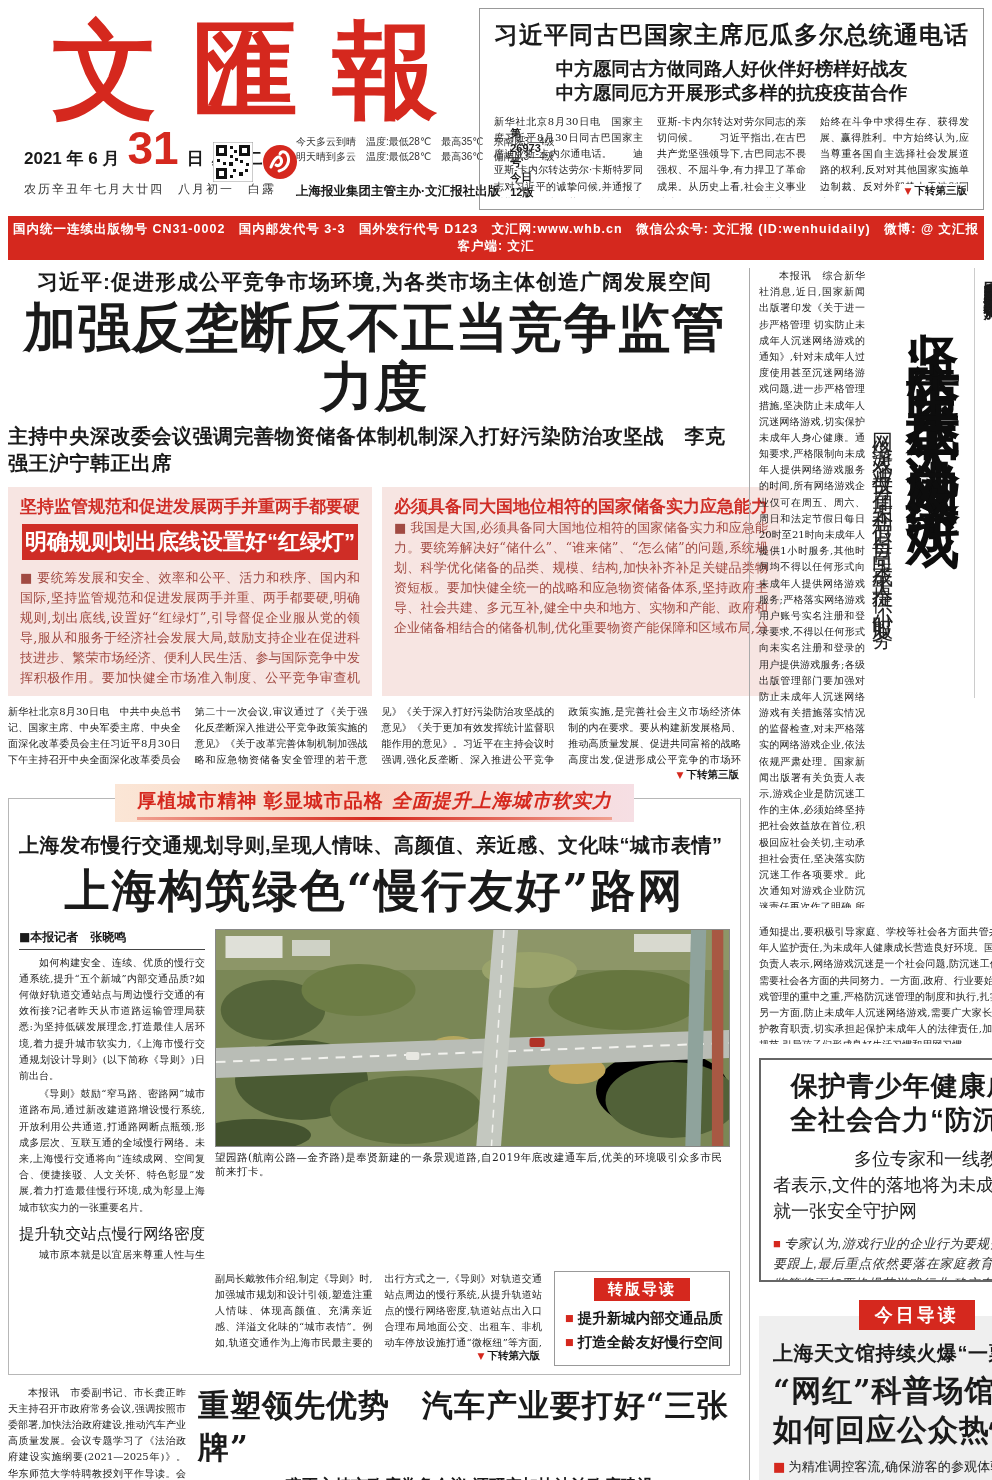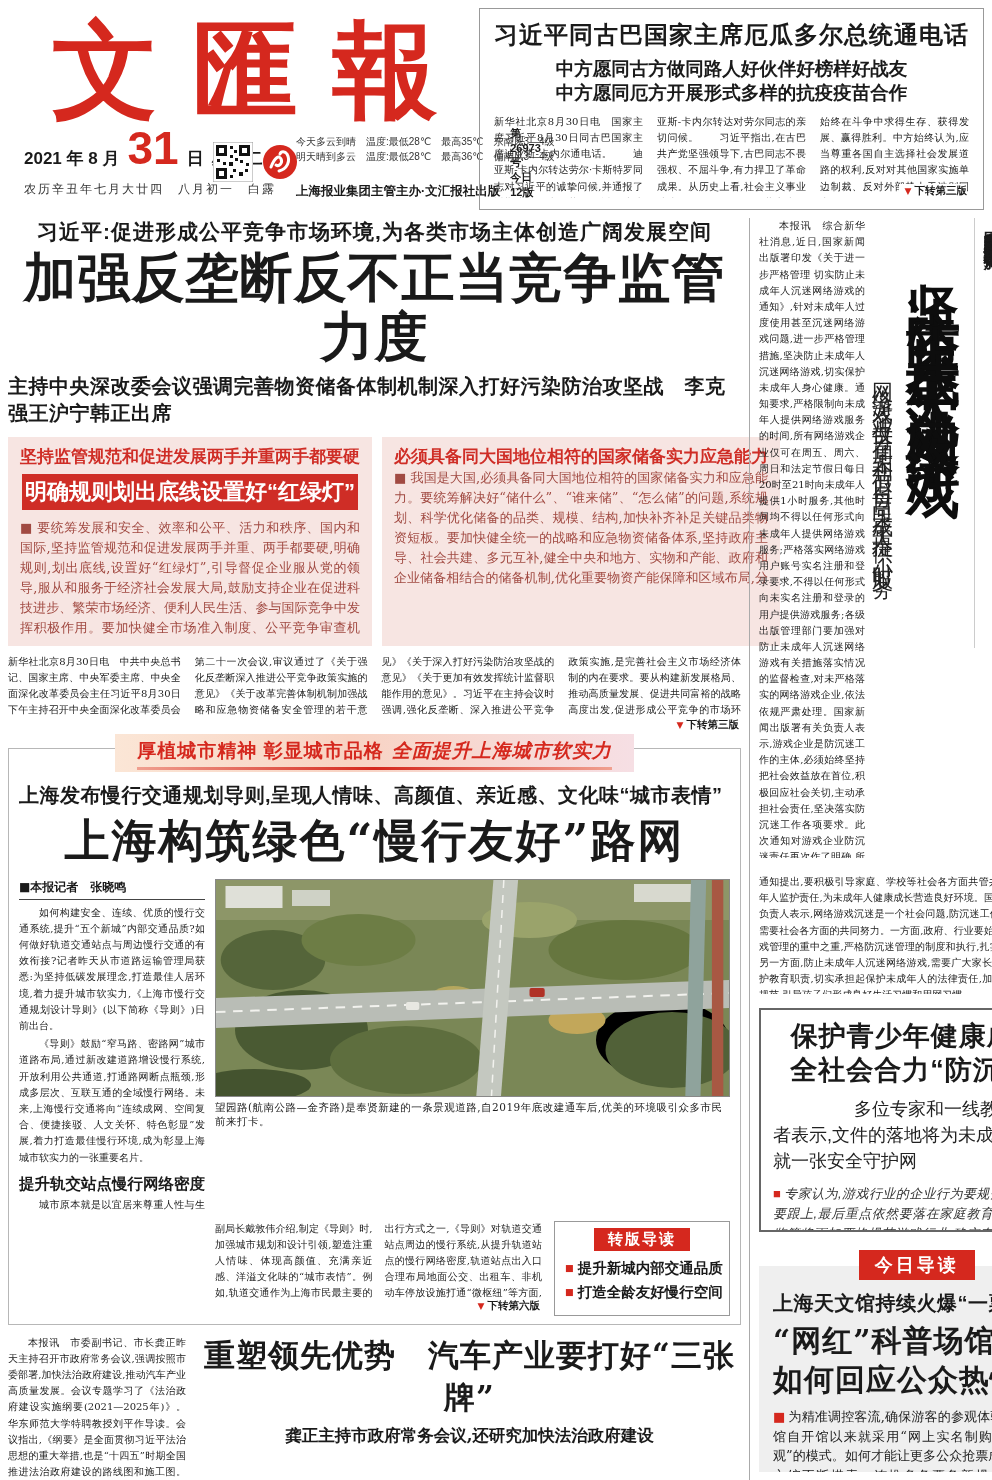--- a/index.html
+++ b/index.html
@@ -51,37 +51,37 @@
   .bannerwrap{text-align:center;margin-top:-15px}
   .banner{display:inline-block;background:linear-gradient(90deg,#fbe6d6,#f8d3c3 45%,#f6dfe4);padding:4px 22px 2px;font-size:19px;font-weight:bold;color:#d5281e;letter-spacing:1px}
   .banner::after{content:"";display:block;height:3px;margin-top:3px;background:linear-gradient(90deg,#f0a090,#d5281e,#f0a090)}
   .banner .em{font-style:italic;margin-left:8px}
   .citykick{font-size:20px;font-weight:bold;text-align:left;margin:10px 0 2px;letter-spacing:.5px}
   .cityh{font-size:45px;font-weight:bold;text-align:center;letter-spacing:2px;margin-bottom:8px}
   .cityrow{display:flex;gap:10px}
   .cityc1{width:186px;height:336px;overflow:hidden}
   .byline{font-size:12px;font-weight:bold;border-bottom:1px solid #444;padding-bottom:3px;margin-bottom:5px}
   .cityc1 p{margin-bottom:2px;text-indent:2em}
-  .citysub{font-size:15.5px;font-weight:bold;text-align:right;margin:8px 0 6px;text-indent:0 !important}
+  .citysub{font-size:15.5px;font-weight:normal;text-align:right;margin:8px 0 6px;text-indent:0 !important}
   .photo{flex:1}
   .photo svg{display:block;width:100%;height:218px;border:1px solid #888}
   .cap{font-size:10.5px;margin-top:4px;color:#222;letter-spacing:.5px}
   .belowrow{display:flex;gap:12px;margin:6px 0 0 196px}
   .belowtxt{flex:1;height:92px}
   .belowtxt .cols{columns:2;column-gap:12px;height:92px}
   .readbox{width:176px;border:1px solid #999;padding:4px 10px 8px;text-align:left}
   .rbadge{display:block;width:fit-content;margin:2px auto 8px;background:#d5281e;color:#fff;font-size:15px;font-weight:bold;padding:2px 14px;letter-spacing:2px}
   .ritem{font-size:14.5px;font-weight:bold;margin:5px 0;white-space:nowrap}
   .rsq{color:#d5281e;margin-right:4px}
   
   .auto{display:flex;gap:12px;margin-top:10px}
   .autolead{width:178px;height:158px;overflow:hidden}
   .autolead .bt{text-indent:2em}
   .autoR{flex:1}
-  .autoh{font-size:31px;font-weight:bold;text-align:center;letter-spacing:1px}
+  .autoh{font-size:31px;font-weight:bold;text-align:left;letter-spacing:1px}
   .autod{font-size:16.5px;font-weight:bold;text-align:center;margin:6px 0 8px}
   
   .netrow{display:flex;align-items:flex-start;height:648px}
   .net1{width:106px;height:640px;overflow:hidden}
   .net1 .bt{text-indent:2em}
   .vert{writing-mode:vertical-rl}
   .netsub{font-size:21px;letter-spacing:7px;line-height:1.45;height:428px;margin:148px 0 0 2px;color:#222}
   .neth{font-size:54px;font-weight:bold;letter-spacing:14px;line-height:1.12;height:574px;margin:22px 2px 0 6px;color:#0d0d0d}
   .netk{font-size:16.5px;font-weight:bold;letter-spacing:1px;line-height:1.25;height:430px;margin-left:8px;padding-left:7px;border-left:1px solid #ccc}
   .net2{margin-top:8px;height:120px;overflow:hidden}
@@ -99,21 +99,21 @@
 </style>
 </head>
 <body>
 
 <div class="page">
 
   <div class="hdr">
     <div class="hdr-left">
       <div class="mast">文匯報</div>
       <div class="daterow sans">
-        <span class="d-ym">2021 年 8 月</span>
+        <span class="d-ym">2021 年 6 月</span>
         <span class="d-day serif">31</span>
         <span class="d-sm">日</span>
         <span class="d-sm">星期二</span>
       </div>
       <div class="lunar sans">农历辛丑年七月大廿四　八月初一　白露</div>
       <div class="codes">
         <svg width="40" height="40" viewBox="0 0 40 40">
           <rect width="40" height="40" fill="#fff" stroke="#999" stroke-width="1"></rect>
           <rect x="3" y="3" width="11" height="11" fill="#111"></rect>
             <rect x="6" y="6" width="5" height="5" fill="#fff"></rect>
@@ -159,20 +159,21 @@
         <div>中方愿同古方做同路人好伙伴好榜样好战友</div>
         <div>中方愿同厄方开展形式多样的抗疫疫苗合作</div>
       </div>
       <div class="bw" style="height:92px">
         <div class="cuba-b bt">新华社北京8月30日电　国家主席习近平8月30日同古巴国家主席迪亚斯-卡内尔通电话。　　迪亚斯-卡内尔转达劳尔·卡斯特罗同志对习近平的诚挚问候,并通报了近期古巴国内形势。习近平请迪亚斯-卡内尔转达对劳尔同志的亲切问候。　　习近平指出,在古巴共产党坚强领导下,古巴同志不畏强权、不屈斗争,有力捍卫了革命成果。从历史上看,社会主义事业从来不是一帆风顺的。共产党人始终在斗争中求得生存、获得发展、赢得胜利。中方始终认为,应当尊重各国自主选择社会发展道路的权利,反对对其他国家实施单边制裁、反对外部势力干涉别国内政。</div>
         <div class="jump"><span class="ja">▼</span><span>下转第三版</span></div>
       </div>
     </div>
   </div>
 
+  <div class="bar sans">国内统一连续出版物号 CN31-0002　国内邮发代号 3-3　国外发行代号 D123　文汇网:www.whb.cn　微信公众号: 文汇报 (ID:wenhuidaily)　微博: @ 文汇报 客户端: 文汇</div>
 
   <div class="mid">
     <div class="colL">
 
       <div>
         <div class="kick sans">习近平:促进形成公平竞争市场环境,为各类市场主体创造广阔发展空间</div>
         <div class="mainh sans">加强反垄断反不正当竞争监管力度</div>
         <div class="deck">主持中央深改委会议强调完善物资储备体制机制深入打好污染防治攻坚战　李克强王沪宁韩正出席</div>
         <div class="boxes">
           <div class="pbox">

